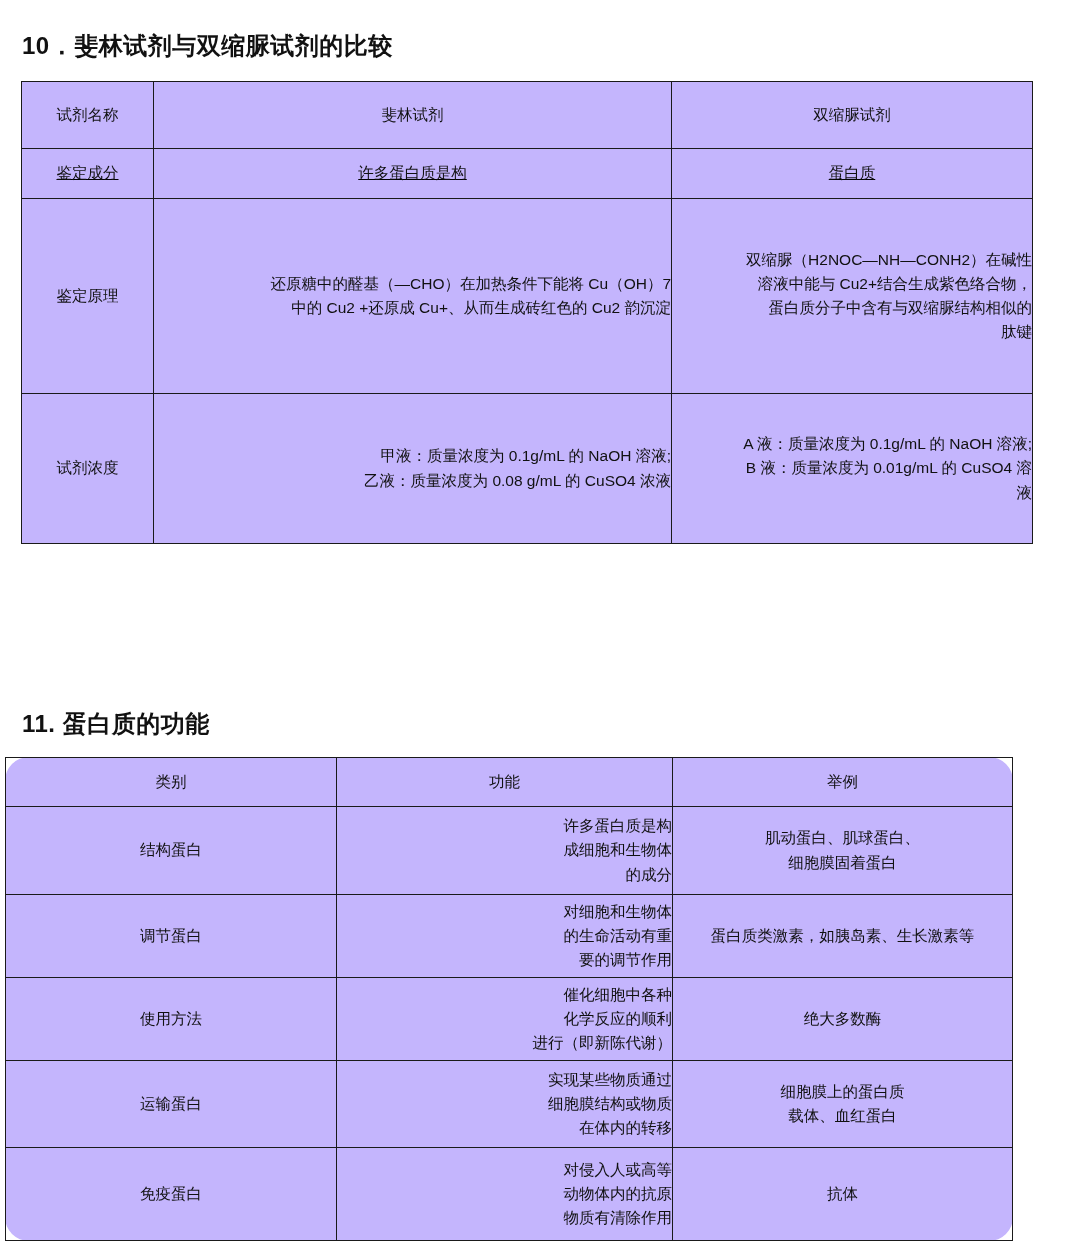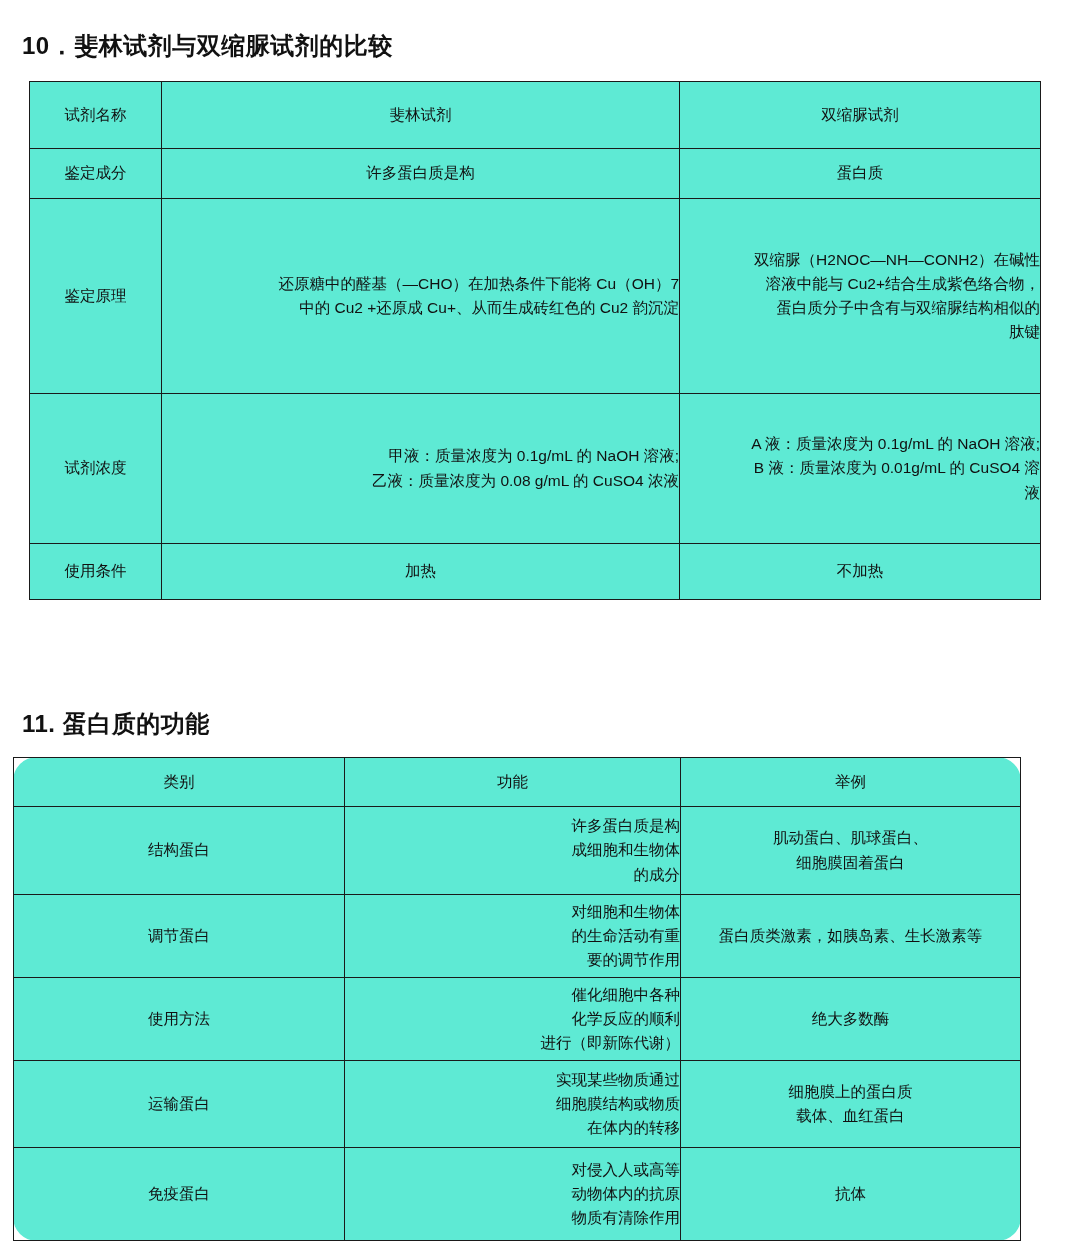--- a/index.html
+++ b/index.html
@@ -33,22 +33,21 @@
     color: #111;
   }
   #title-10 { top: 30px; }
   #title-11 { top: 708px; }
 
   
   table.sheet {
     position: absolute;
     border-collapse: collapse;
     table-layout: fixed;
-    background: #5eead4;
-    margin-left: 8px;
+    background: #c4b5fd;
   }
   table.sheet td, table.sheet th {
     border: 1px solid #1a1a1a;
     padding: 0;
     vertical-align: middle;
     font-weight: normal;
     font-size: 15.5px;
     color: #111;
     line-height: 1.55;
   }
@@ -81,21 +80,21 @@
     width: 1007px;
     border-radius: 24px;
   }
   #table-protein-functions .p1 { width: 331px; }
   #table-protein-functions .p2 { width: 336px; }
   #table-protein-functions .p3 { width: 340px; }
 
   .multiline { white-space: pre-line; }
 
   .r-head   { height: 67px; }
-  .r-short  { height: 50px; }
+  .r-short  { height: 50px; text-decoration: underline; }
   .r-princ  { height: 195px; }
   .r-conc   { height: 150px; }
   .r-method { height: 77px; }
   .r-cond   { height: 56px; }
 
   .pf-head { height: 49px; }
   .pf-row1 { height: 88px; }
   .pf-row2 { height: 83px; }
   .pf-row3 { height: 83px; }
   .pf-row4 { height: 87px; }
@@ -140,25 +139,20 @@
 肽键</td>
       </tr>
       <tr class="r-conc">
         <td class="ctr cell-pad">试剂浓度</td>
         <td class="lft cell-pad multiline">甲液：质量浓度为 0.1g/mL 的 NaOH 溶液;
 乙液：质量浓度为 0.08 g/mL 的 CuSO4 浓液</td>
         <td class="lft cell-pad multiline">A 液：质量浓度为 0.1g/mL 的 NaOH 溶液;
 B 液：质量浓度为 0.01g/mL 的 CuSO4 溶
 液</td>
       </tr>
-      <tr class="r-cond">
-        <td class="ctr cell-pad">使用条件</td>
-        <td class="ctr cell-pad multiline">加热</td>
-        <td class="ctr cell-pad multiline">不加热</td>
-      </tr>
     </tbody>
   </table>
 
   <div class="section-title" id="title-11">11. 蛋白质的功能</div>
 
   <table class="sheet" id="table-protein-functions">
     <colgroup>
       <col class="p1">
         <col class="p2">
         <col class="p3">

